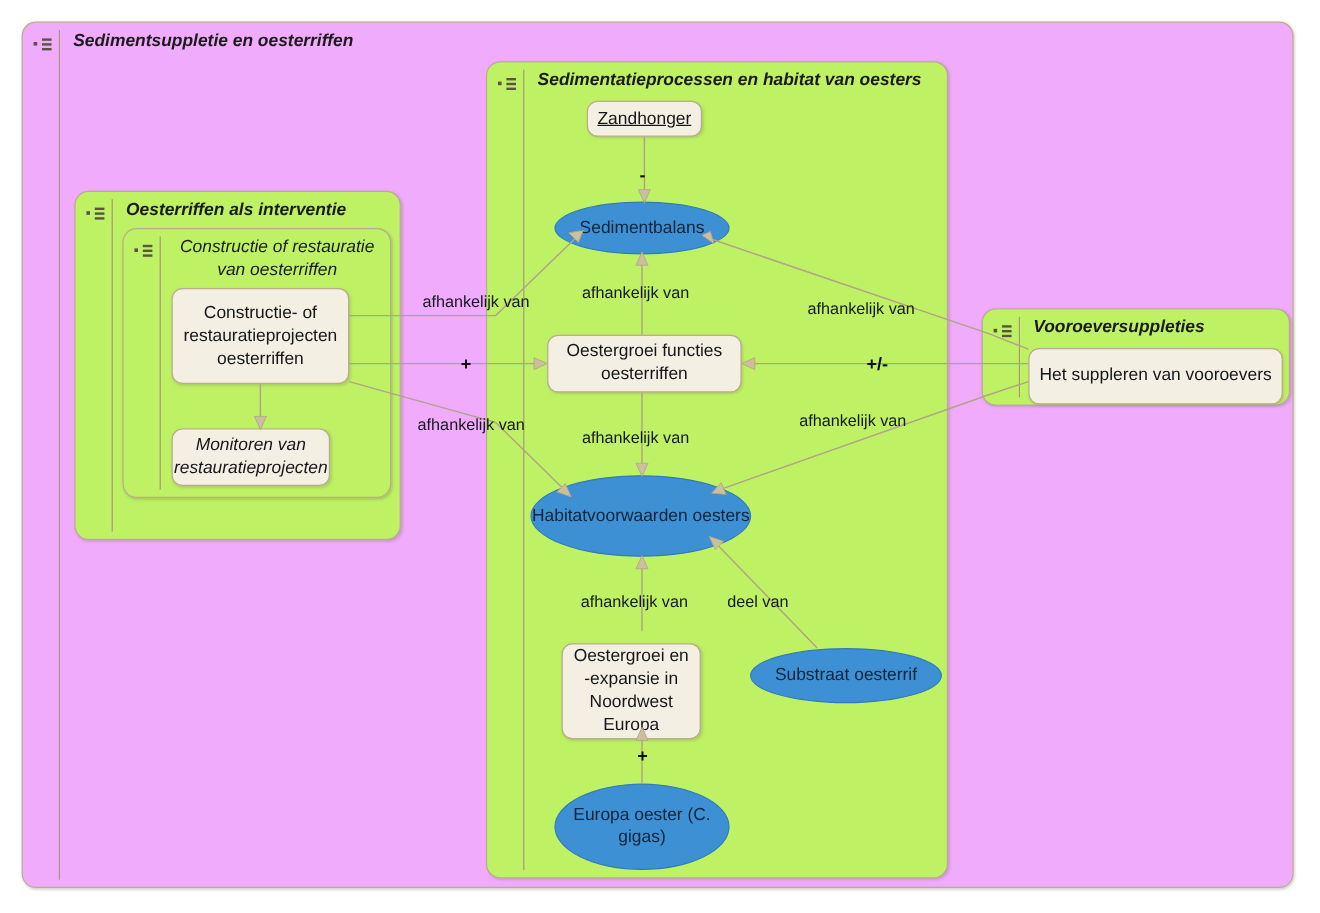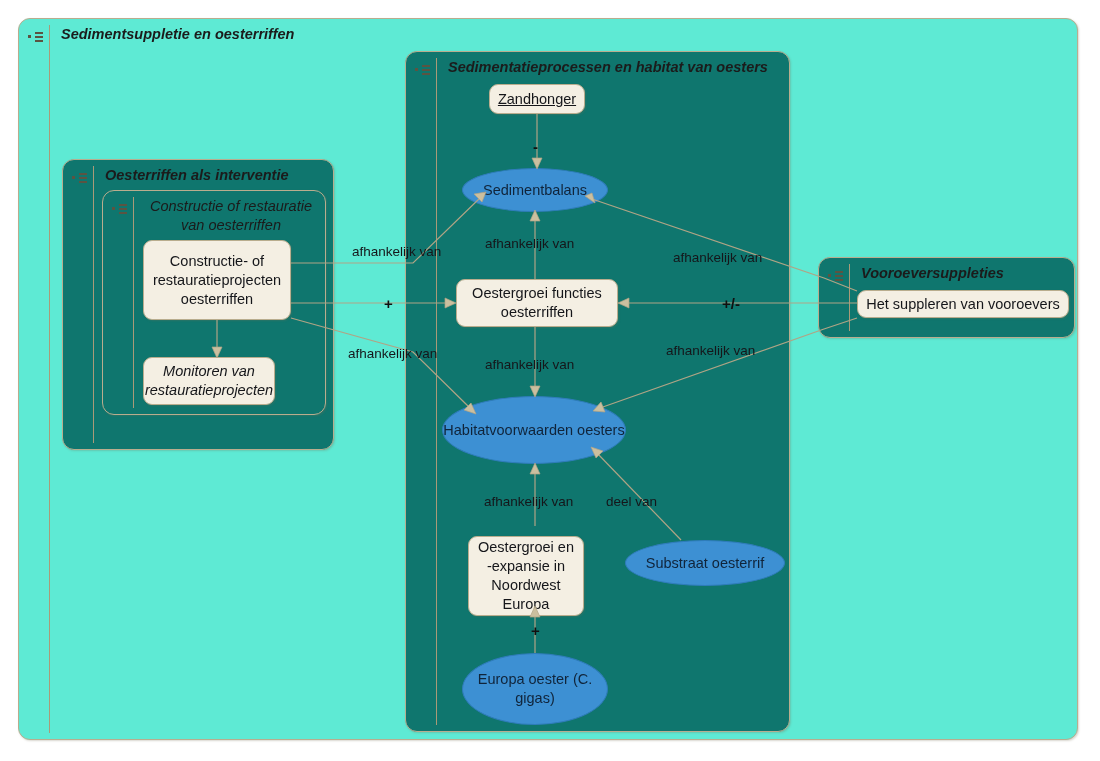--- a/index.html
+++ b/index.html
@@ -6,27 +6,27 @@
   body{
     width:1100px;height:761px;overflow:hidden;position:relative;
     font-family:"Liberation Sans","DejaVu Sans",sans-serif;
     color:#1b1b1b;
   }
   #stage{position:absolute;left:0;top:0;width:1100px;height:761px;}
 
   
   .group{
     position:absolute;
-    background:#0f766e;
+    background:#bef264;
     border:1px solid #b9ad8e;
     border-radius:12px;
     box-sizing:border-box;
     box-shadow:1px 1px 2px rgba(120,110,85,.28);
   }
-  .group.outer{background:#5eead4;}
+  .group.outer{background:#f0abfc;}
   .group .gsep{
     position:absolute;left:30px;top:6px;bottom:6px;width:0;
     border-left:1px solid #a99a78;
   }
   .group .gicon{
     position:absolute;left:9px;top:12px;width:18px;height:12px;
   }
   .gicon .dot{
     position:absolute;left:0;top:4px;width:3px;height:3px;background:#5b5442;
   }
@@ -140,21 +140,21 @@
     <div class="gsep"></div>
     <div class="gicon">
       <span class="dot"></span>
         <span class="ln l1"></span>
         <span class="ln l2"></span>
         <span class="ln l3"></span>
     </div>
     <div class="gtitle">Vooroeversuppleties</div>
   </div>
 
-  <div class="node" style="left:857px;top:290px;width:212px;height:28px;">
+  <div class="node" style="left:857px;top:290px;width:212px;height:47px;">
     <span>Het suppleren van vooroevers</span>
   </div>
 
   <div class="node" style="left:489px;top:84px;width:96px;height:30px;text-decoration:underline;">
     <span>Zandhonger</span>
   </div>
 
   <div class="ellipse" style="left:462px;top:168px;width:146px;height:44px;">
     <span>Sedimentbalans</span>
   </div>

